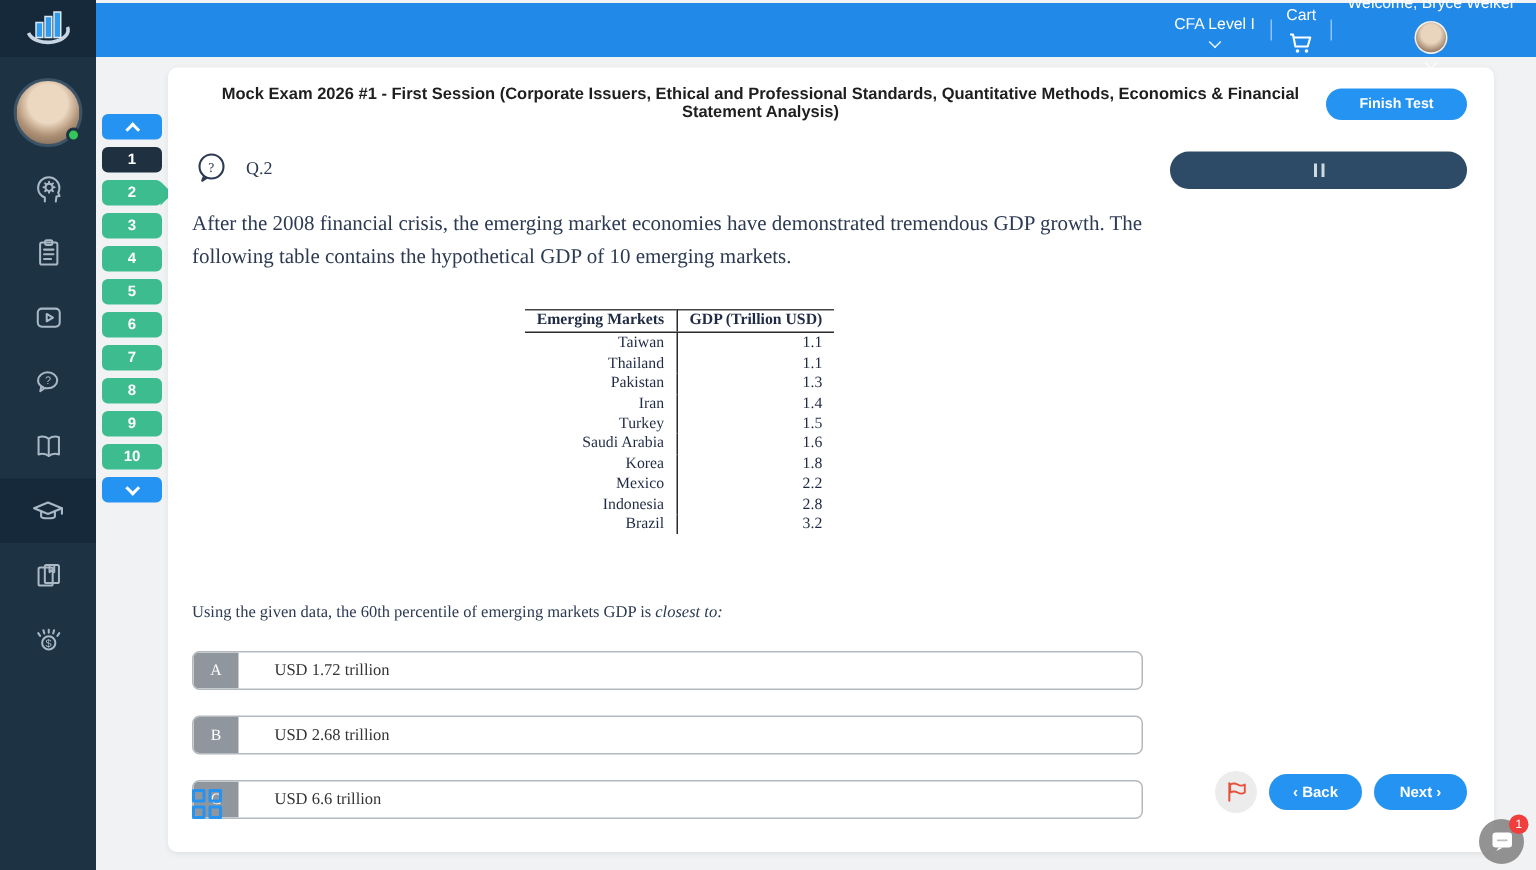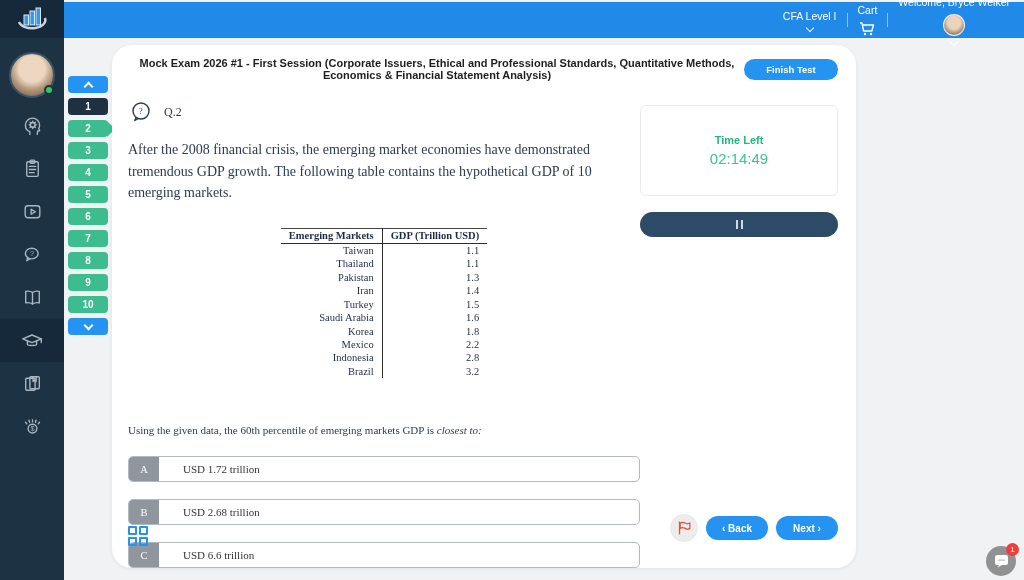--- a/index.html
+++ b/index.html
@@ -44,22 +44,22 @@
   .qnav-btn.scroll{background:var(--accent);}
   .qnav-btn.dark{background:var(--navy);}
   .qnav-btn.green{background:var(--green);}
   .qnav-btn.active::after{content:'';position:absolute;right:-7px;top:50%;transform:translateY(-50%);
      border-top:8px solid transparent;border-bottom:8px solid transparent;border-left:8px solid var(--green);}
   .chev-up,.chev-dn{width:7px;height:7px;border-right:2px solid #fff;border-bottom:2px solid #fff;}
   .chev-up{transform:rotate(-135deg);margin-top:4px;}
   .chev-dn{transform:rotate(45deg);margin-bottom:3px;}
 
   
-  .card{position:absolute;left:112px;top:45px;width:744px;height:523px;background:#fff;
-        border-radius:20px;box-shadow:0 1px 4px rgba(0,0,0,.07);}
+  .card{position:absolute;left:112px;top:45px;width:884px;height:523px;background:#fff;
+        border-radius:6px;box-shadow:0 1px 4px rgba(0,0,0,.07);}
   .card-header{display:flex;align-items:center;padding:12px 18px 4px 18px;}
   .exam-title{flex:1;text-align:center;font-size:11px;font-weight:bold;color:#1e1e1e;}
   .finish-btn{width:94px;height:21px;border:none;border-radius:11px;background:var(--accent);
       color:#fff;font-size:9.5px;font-weight:bold;cursor:pointer;font-family:"Liberation Sans",sans-serif;}
 
   .card-body{display:flex;padding:0 18px 0 16px;}
   .q-col{flex:1;max-width:650px;font-family:"Liberation Serif",serif;color:var(--serif-ink);}
   .q-row{display:flex;align-items:center;gap:12px;margin:16px 0 16px 2px;}
   .q-num{font-size:12px;}
   .q-intro{font-size:14px;line-height:1.55;max-width:645px;}
@@ -294,24 +294,20 @@
           <div class="opt-text">USD 2.68 trillion</div>
         </div>
         <div class="option">
           <div class="opt-letter">C</div>
           <div class="opt-text">USD 6.6 trillion</div>
         </div>
       </div>
     </div>
 
     <div class="r-col">
-      <div class="timer-card">
-        <div class="timer-label">Time Left</div>
-        <div class="timer-value">02:14:49</div>
-      </div>
       <button class="pause-btn">
         <i></i>
           <i></i>
       </button>
     </div>
   </div>
 
   <button class="grid-btn">
     <span></span>
       <span></span>

